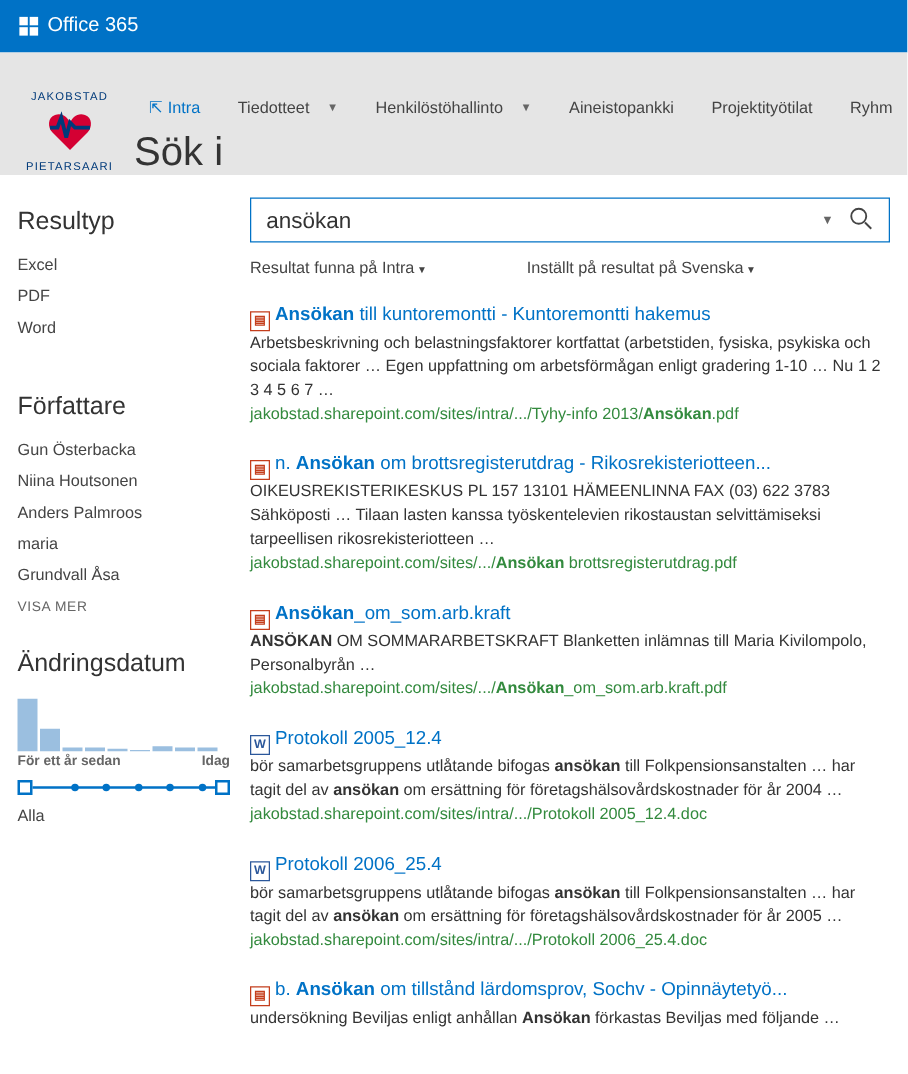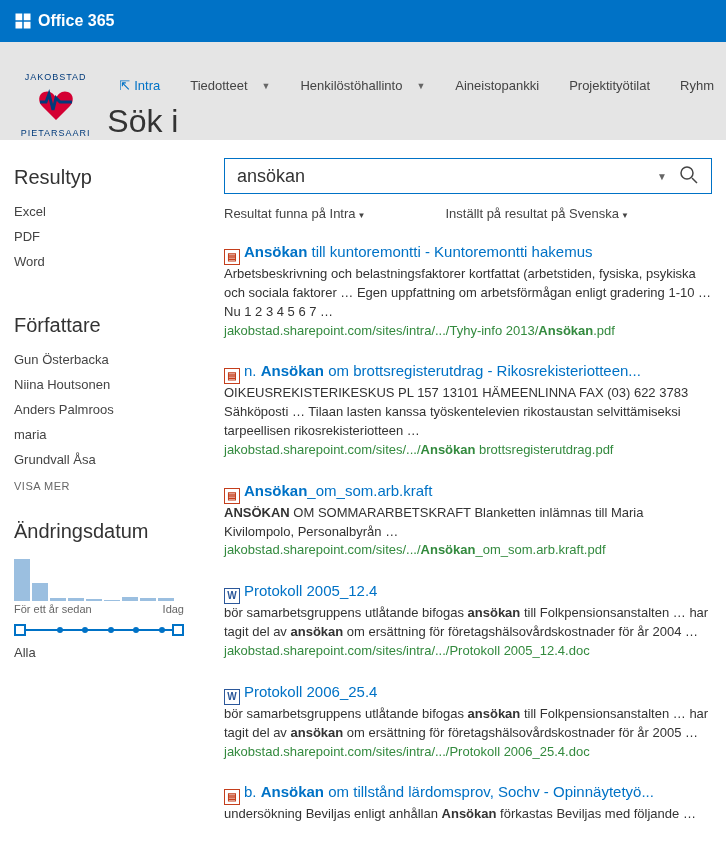--- a/index.html
+++ b/index.html
@@ -1,40 +1,40 @@
 <!DOCTYPE html>
 <html><head>
 <meta charset="utf-8">
 <style>
 * { margin: 0; padding: 0; box-sizing: border-box; }
 body { font-family: "Segoe UI", Tahoma, sans-serif; font-size: 13px; color: #333; background: #fff; width: 726px; overflow: hidden; }
 .topbar { background: #0072c6; color: #fff; height: 42px; display: flex; align-items: center; padding: 0 14px; }
-.topbar-logo { display: flex; align-items: center; gap: 6px; font-size: 16px; font-weight: 700; }
+.topbar-logo { display: flex; align-items: center; gap: 6px; font-size: 16px; font-weight: 400; }
 .topbar-logo svg { width: 18px; height: 18px; fill: #fff; }
 .header-area { background: #e5e5e5; padding: 28px 0 0 14px; display: flex; align-items: flex-start; }
 .brand-logo { width: 84px; text-align: center; position: relative; }
 .brand-logo .arcs { font-size: 9px; color: #003a7a; position: absolute; left: 0; right: 0; top: 2px; letter-spacing: 1px; }
 .brand-logo .arcs2 { font-size: 9px; color: #003a7a; position: absolute; left: 0; right: 0; top: 58px; letter-spacing: 1px; }
 .brand-logo .heart { width: 40px; height: 40px; margin: 14px auto 0; position: relative; }
 .nav-row { display: flex; align-items: center; gap: 6px; padding-top: 4px; flex-wrap: nowrap; }
 .nav-item { display: flex; align-items: center; gap: 4px; padding: 4px 12px; font-size: 13px; color: #444; cursor: pointer; white-space: nowrap; }
 .nav-item.active { color: #0072c6; }
 .nav-item .chev { font-size: 9px; color: #666; margin-left: 10px; }
 .share-icon { font-size: 13px; color: #0072c6; }
 .search-title { font-size: 32px; font-weight: 200; color: #333; margin-top: 6px; }
-.main { display: flex; padding: 18px 14px 0 14px; gap: 40px; }
+.main { display: flex; padding: 18px 14px 0 14px; gap: 16px; }
 .sidebar { width: 170px; flex-shrink: 0; }
 .side-h { font-size: 20px; font-weight: 200; color: #333; margin-bottom: 10px; margin-top: 8px; }
 .side-list { list-style: none; }
 .side-list li { font-size: 13px; color: #444; padding: 5px 0; cursor: pointer; }
 .side-more { font-size: 11px; color: #666; padding: 8px 0; cursor: pointer; letter-spacing: 0.5px; }
 .histogram { margin-top: 8px; }
 .histo-bars { display: flex; align-items: flex-end; height: 48px; gap: 2px; }
 .histo-bars div { width: 16px; background: #9bbfe0; }
-.histo-labels { display: flex; justify-content: space-between; font-size: 11px; color: #666; margin-top: 2px; }
+.histo-labels { display: flex; justify-content: space-between; font-size: 11px; color: #666; margin-top: 2px; font-weight: bold; }
 .slider { position: relative; height: 18px; margin-top: 6px; }
 .slider-line { position: absolute; top: 8px; left: 6px; right: 6px; height: 2px; background: #0072c6; }
 .slider-handle { position: absolute; top: 3px; width: 12px; height: 12px; background: #fff; border: 2px solid #0072c6; }
 .slider-dot { position: absolute; top: 6px; width: 6px; height: 6px; background: #0072c6; border-radius: 50%; }
 .slider-all { font-size: 13px; color: #444; margin-top: 6px; }
 .content { flex: 1; min-width: 0; }
 .searchbox { border: 1px solid #0072c6; height: 36px; display: flex; align-items: center; padding: 0 8px 0 12px; margin-bottom: 12px; }
 .searchbox input { flex: 1; border: none; outline: none; font-size: 18px; font-weight: 300; color: #333; }
 .searchbox .dd { color: #666; font-size: 10px; padding: 0 8px; cursor: pointer; }
 .searchbox .go { cursor: pointer; padding: 0 4px; }

